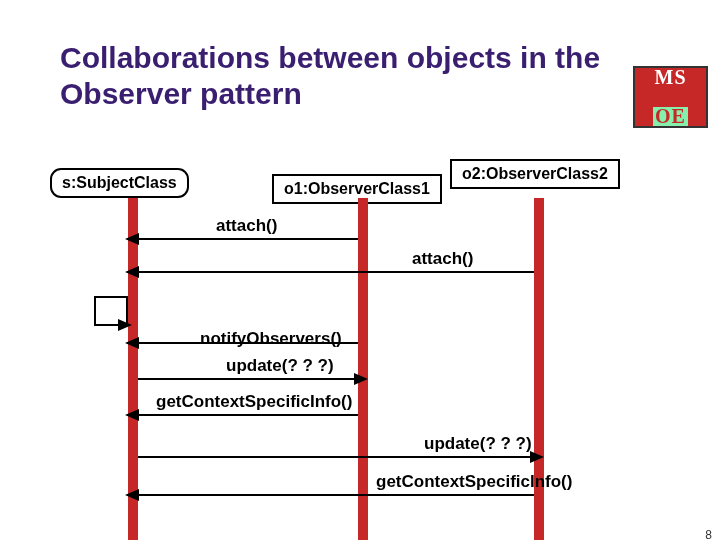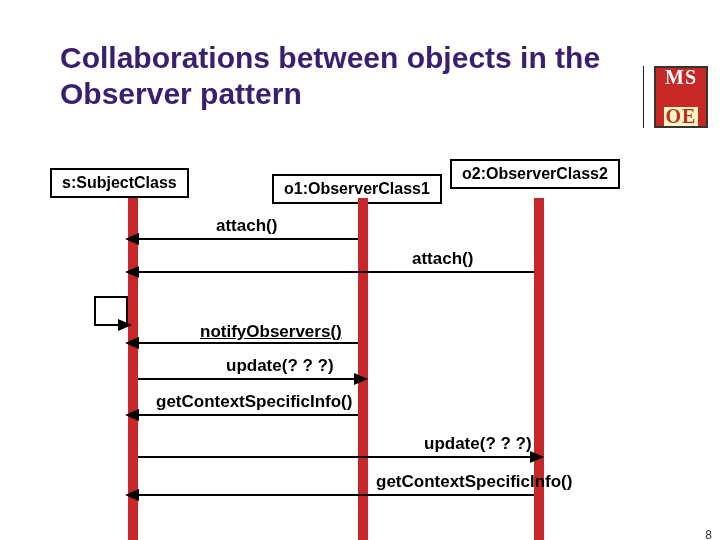--- a/index.html
+++ b/index.html
@@ -1,20 +1,20 @@
 <!DOCTYPE html>
 <html><head>
 <meta charset="utf-8">
 <style>
   * { margin: 10px; padding: 0; box-sizing: border-box; }
   body { width: 720px; height: 540px; background: #fff; font-family: Arial, sans-serif; position: relative; overflow: hidden; }
   .title { position: absolute; top: 10px; left: 30px; font-size: 30px; font-weight: bold; color: #3a1e70; line-height: 1.2; }
-  .logo { position: absolute; top: 36px; right: 22px; width: 54px; height: 62px; background: #c62828; border: 2px solid #333; display: flex; flex-direction: column; align-items: center; justify-content: center; }
+  .logo { position: absolute; top: 36px; right: 22px; width: 75px; height: 62px; background: #c62828; border: 2px solid #333; display: flex; flex-direction: column; align-items: center; justify-content: center; }
   .logo .ms { color: #fff; font-size: 20px; font-weight: bold; line-height: 0.95; text-align: center; font-family: "Times New Roman", serif; letter-spacing: 1px; }
-  .logo .oe { background: #fef9c3; color: #c62828; font-size: 20px; font-weight: bold; line-height: 0.95; padding: 0 2px; font-family: "Times New Roman", serif; letter-spacing: 1px; }
+  .logo .oe { background: #86efac; color: #c62828; font-size: 20px; font-weight: bold; line-height: 0.95; padding: 0 2px; font-family: "Times New Roman", serif; letter-spacing: 1px; }
   .title-line { position: absolute; top: 36px; right: 86px; width: 1px; height: 62px; background: #222; }
 
   .participant { position: absolute; border: 2px solid #000; background: #fff; padding: 4px 10px; font-size: 16px; font-weight: bold; white-space: nowrap; }
 
   .lifeline { position: absolute; width: 10px; background: #c62828; }
 
   .msg-label { position: absolute; font-size: 17px; font-weight: bold; background: transparent; white-space: nowrap; }
 
   .arrow-line { position: absolute; height: 2px; background: #000; }
   .arrow-head-l { position: absolute; width: 0; height: 0; border-top: 6px solid transparent; border-bottom: 6px solid transparent; border-right: 14px solid #000; }
@@ -27,39 +27,39 @@
 </head>
 <body>
 
 <div class="title">Collaborations between objects in the Observer pattern</div>
 <div class="title-line"></div>
 <div class="logo">
   <div class="ms">MS</div>
   <div class="oe">OE</div>
 </div>
 
-<div class="participant" style="top:138px; left:20px;">s:SubjectClass</div>
+<div class="participant" style="top:138px; left:20px;border-radius:11px;">s:SubjectClass</div>
 <div class="participant" style="top:144px; left:242px;">o1:ObserverClass1</div>
 <div class="participant" style="top:129px; left:420px;">o2:ObserverClass2</div>
 
 <div class="lifeline" style="top:168px; left:98px; height:350px;"></div>
 <div class="lifeline" style="top:168px; left:328px; height:350px;"></div>
 <div class="lifeline" style="top:168px; left:504px; height:350px;"></div>
 
 <div class="msg-label" style="top:186px; left:186px;">attach()</div>
 <div class="arrow-line" style="top:208px; left:108px; width:220px;"></div>
 <div class="arrow-head-l" style="top:203px; left:95px;"></div>
 
 <div class="msg-label" style="top:219px; left:382px;">attach()</div>
 <div class="arrow-line" style="top:241px; left:108px; width:396px;"></div>
 <div class="arrow-head-l" style="top:236px; left:95px;"></div>
 
 <div class="self-box" style="top:266px; left:64px; width:34px; height:30px;"></div>
 <div class="arrow-head-r" style="top:289px; left:88px;"></div>
-<div class="msg-label" style="top:292px; left:170px;text-decoration:underline;">notifyObservers()</div>
+<div class="msg-label" style="top:299px; left:170px;">notifyObservers()</div>
 <div class="arrow-line" style="top:312px; left:108px; width:220px;"></div>
 <div class="arrow-head-l" style="top:307px; left:95px;"></div>
 
 <div class="msg-label" style="top:326px; left:196px;">update(? ? ?)</div>
 <div class="arrow-line" style="top:348px; left:108px; width:220px;"></div>
 <div class="arrow-head-r" style="top:343px; left:324px;"></div>
 
 <div class="msg-label" style="top:362px; left:126px;">getContextSpecificInfo()</div>
 <div class="arrow-line" style="top:384px; left:108px; width:220px;"></div>
 <div class="arrow-head-l" style="top:379px; left:95px;"></div>

